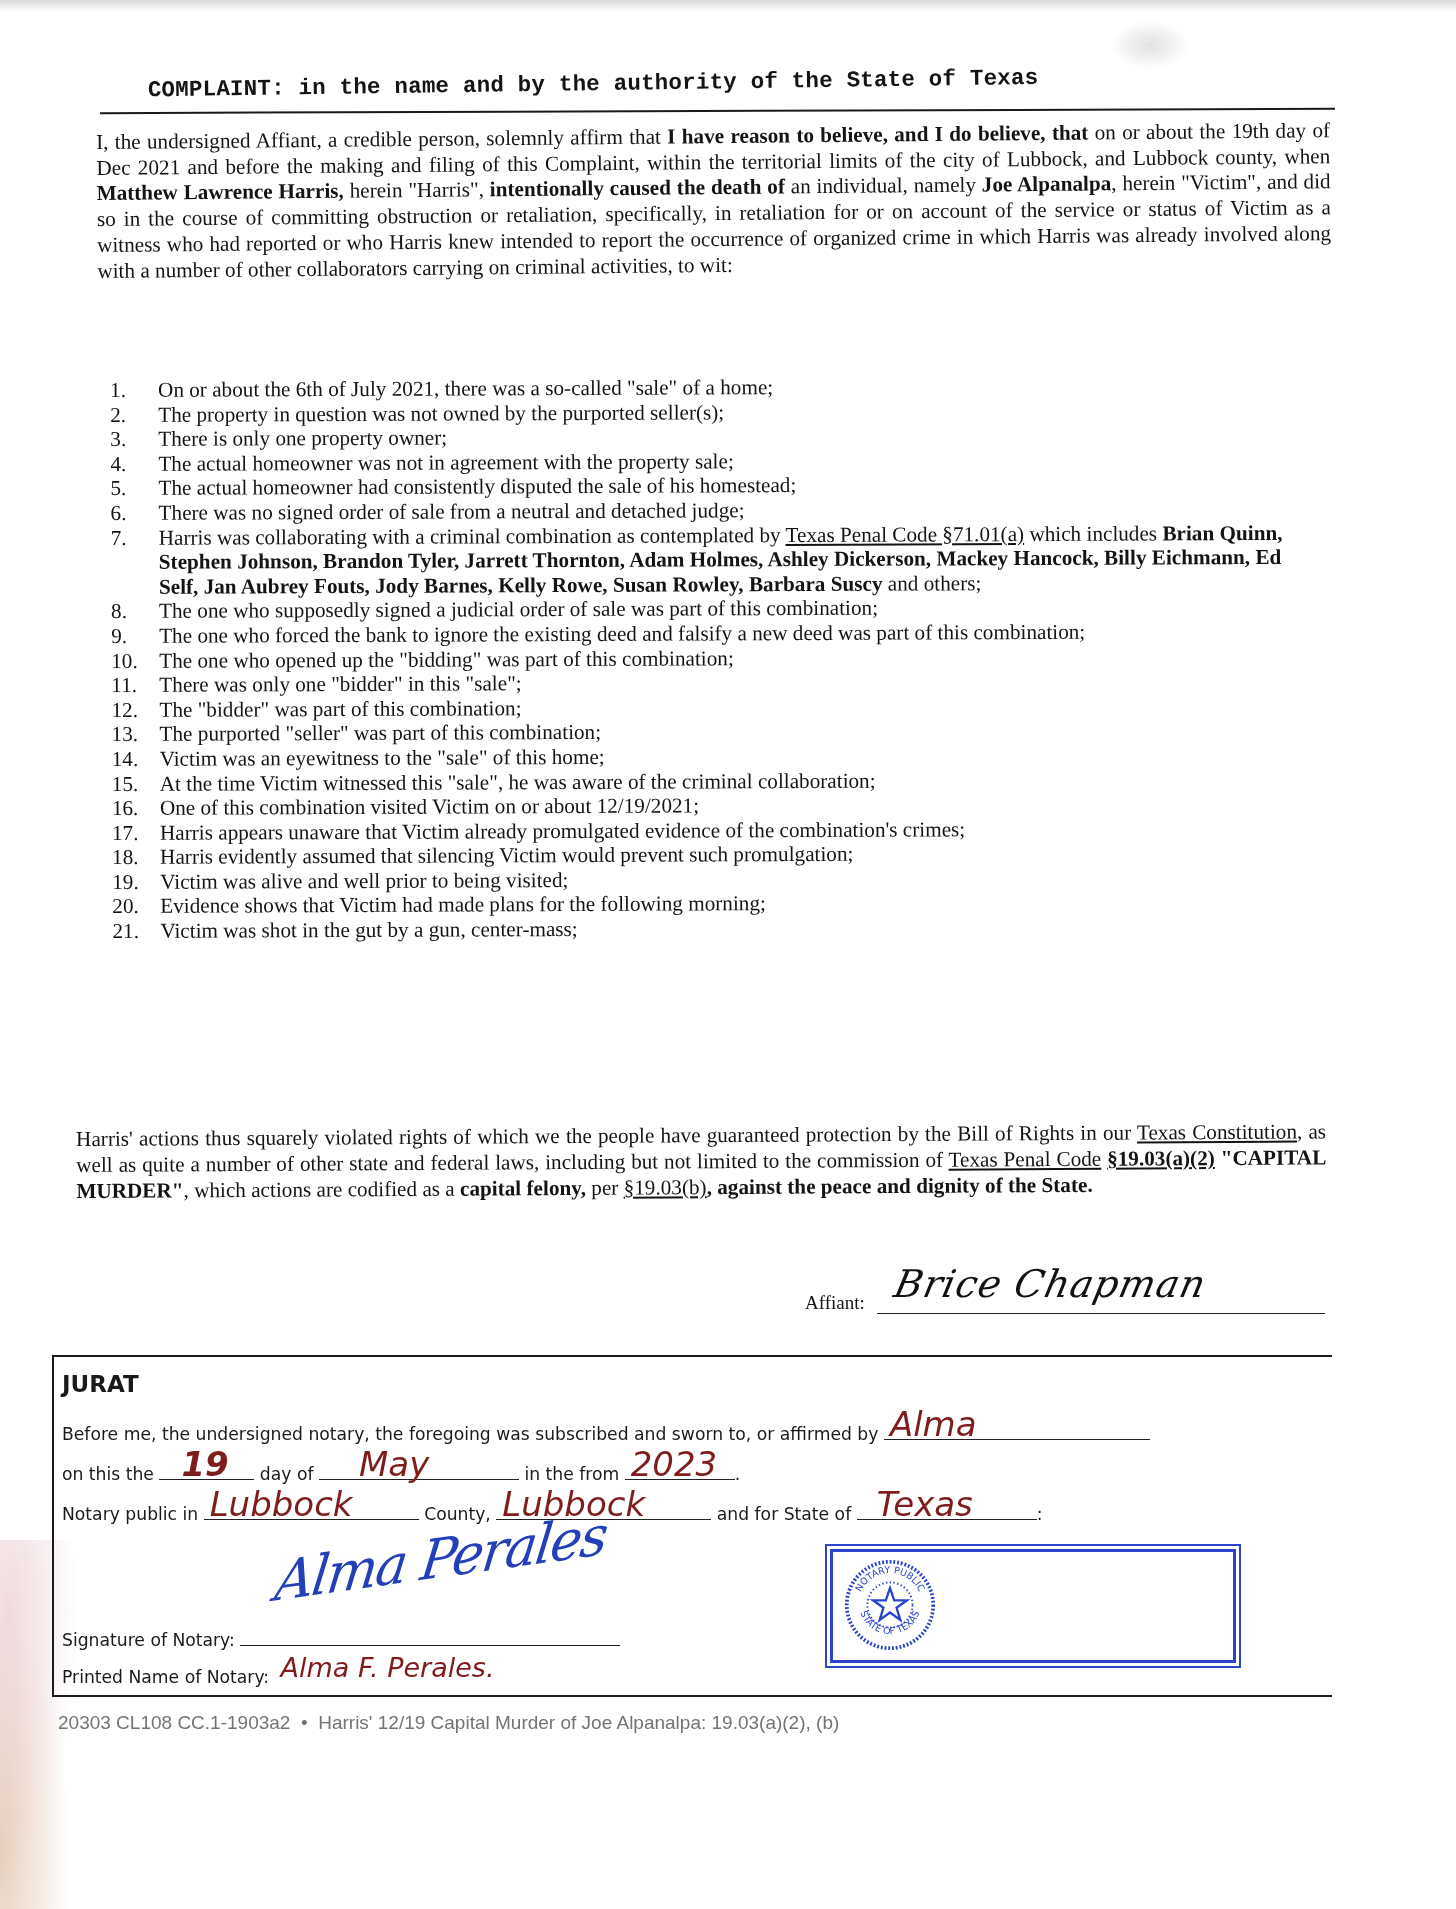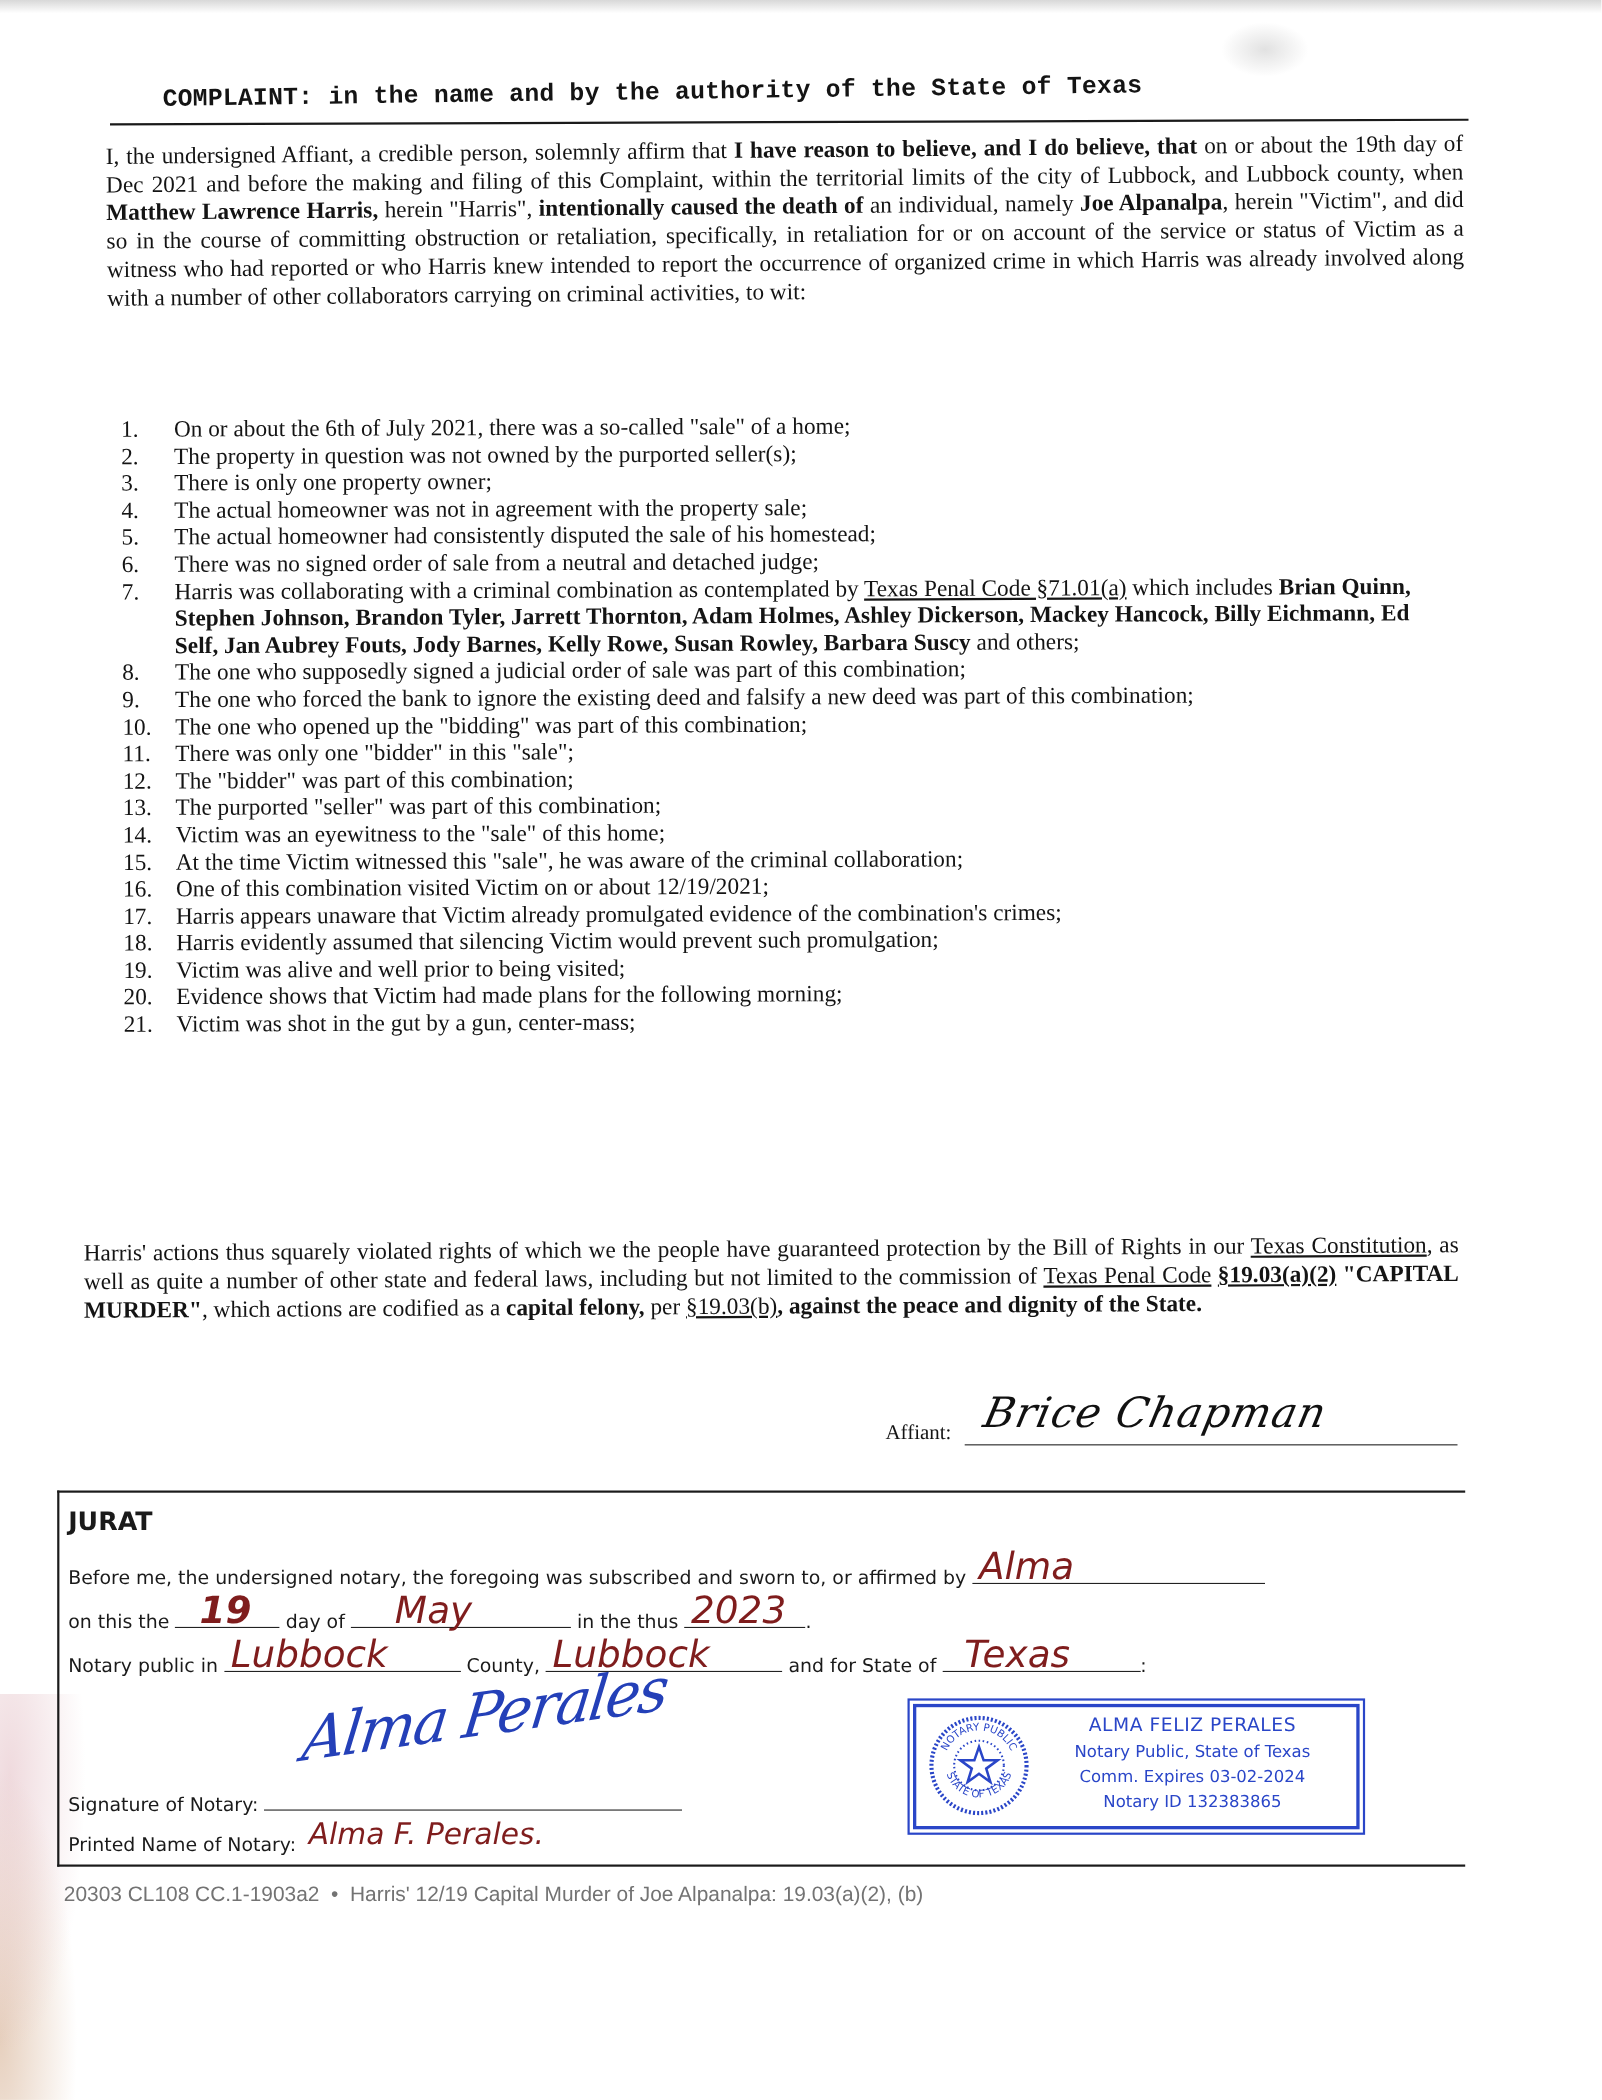--- a/index.html
+++ b/index.html
@@ -320,21 +320,21 @@
   <div class="jrow" style="top:62px;">
     <span>Before me, the undersigned notary, the foregoing was subscribed and sworn to, or affirmed by</span>
     <span class="blank" style="width:266px;"><span class="hand">Alma</span></span>
   </div>
 
   <div class="jrow" style="top:102px;">
     <span>on this the</span>
     <span class="blank" style="width:95px;font-weight:bold;"><span class="hand" style="left:22px;">19</span></span>
     <span>day of</span>
     <span class="blank" style="width:200px;"><span class="hand" style="left:40px;">May</span></span>
-    <span>in the thus</span>
+    <span>in the from</span>
     <span class="blank" style="width:110px;"><span class="hand">2023</span></span><span>.</span>
   </div>
 
   <div class="jrow" style="top:142px;">
     <span>Notary public in</span>
     <span class="blank" style="width:215px;"><span class="hand">Lubbock</span></span>
     <span>County,</span>
     <span class="blank" style="width:215px;"><span class="hand">Lubbock</span></span>
     <span>and for State of</span>
     <span class="blank" style="width:180px;"><span class="hand" style="left:20px;">Texas</span></span><span>:</span>
@@ -354,22 +354,16 @@
   <div class="stamp">
     <svg class="seal" viewBox="0 0 100 100">
       <circle cx="50" cy="50" r="46" fill="none" stroke="#2a46c8" stroke-width="4" stroke-dasharray="2 2"></circle>
       <circle cx="50" cy="50" r="24" fill="none" stroke="#2a46c8" stroke-width="2" stroke-dasharray="1.5 2.5"></circle>
       <polygon points="50,32 54.5,45 68,45 57,53 61,66 50,58 39,66 43,53 32,45 45.5,45" fill="none" stroke="#2a46c8" stroke-width="2.5"></polygon>
       <path id="arcTop" d="M 16 50 A 34 34 0 0 1 84 50" fill="none"></path>
       <path id="arcBot" d="M 18 56 A 33 33 0 0 0 82 56" fill="none"></path>
       <text font-size="10" fill="#2a46c8" font-family="DejaVu Sans, sans-serif"><textPath href="#arcTop" startOffset="50%" text-anchor="middle">NOTARY PUBLIC</textPath></text>
       <text font-size="10" fill="#2a46c8" font-family="DejaVu Sans, sans-serif"><textPath href="#arcBot" startOffset="50%" text-anchor="middle">STATE OF TEXAS</textPath></text>
     </svg>
-    <div class="lines">
-      <div class="name">ALMA FELIZ PERALES</div>
-      <div>Notary Public, State of Texas</div>
-      <div>Comm. Expires 03-02-2024</div>
-      <div>Notary ID 132383865</div>
-    </div>
   </div>
 </div>
 
 <div class="footer"><span>20303 CL108 CC.1-1903a2</span>  <span>•</span>  <span>Harris' 12/19 Capital Murder of Joe Alpanalpa: 19.03(a)(2), (b)</span></div>
 
 </body></html>

